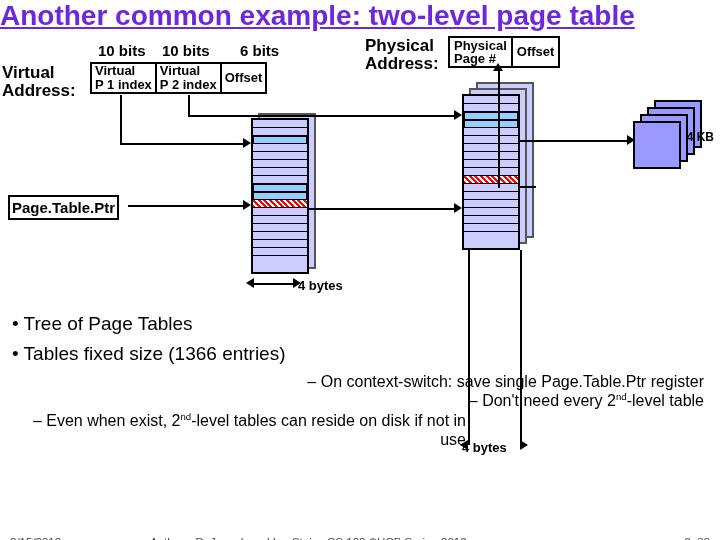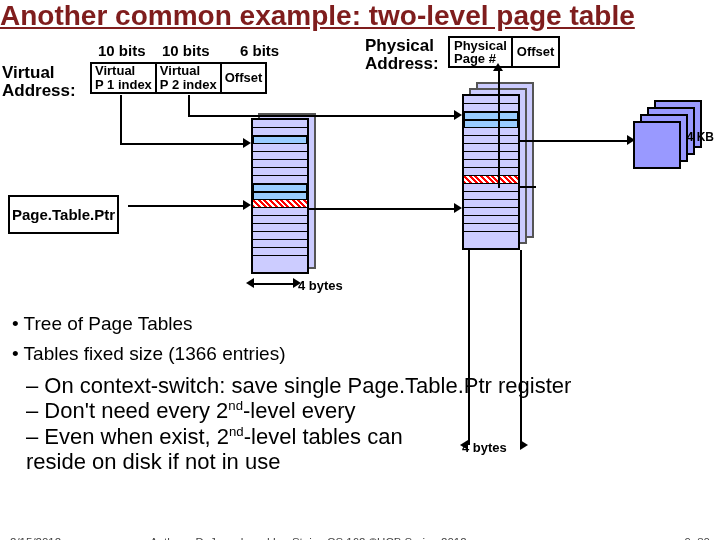--- a/index.html
+++ b/index.html
@@ -13,21 +13,21 @@
     font-size: 14px;
     color: #000;
   }
   .slide { position: relative; width: 720px; height: 540px; }
 
   .title {
     position: absolute;
     top: 0; left: 0;
     font-size: 28px;
     font-weight: bold;
-    color: #7f1d1d;
+    color: #6d28d9;
     text-decoration: underline;
     white-space: nowrap;
   }
 
   .abs { position: absolute; }
   .b { font-weight: bold; }
 
   
   .va-tbl {
     border-collapse: collapse;
@@ -50,21 +50,21 @@
     padding: 1px 4px;
     font-size: 13px;
     font-weight: bold;
     text-align: left;
     line-height: 14px;
   }
 
   
   .ptp {
     border: 2px solid #000;
-    padding: 9px 2px;
+    padding: 2px 2px;
     font-size: 15px;
     font-weight: bold;
     display: inline-block;
   }
 
   
   .pt {
     position: absolute;
     width: 54px;
     border: 2px solid #000;
@@ -84,21 +84,21 @@
     position: absolute;
     width: 44px;
     border: 2px solid #000;
     background: #9999ff;
     height: 44px;
   }
 
   
   .bullets { position:absolute; left:4px; top:305px; width:700px; font-size:19px; line-height:1.15; }
   .bullets .l1 { margin:8px; }
-  .bullets .l2 { margin:0 0 0 22px; font-size:22px; }
+  .bullets .l2 { margin:0 0 0 22px; font-size:16px;text-align:right; }
   sup { font-size:0.6em; }
 
   .footer { position:absolute; bottom:4px; width:720px; font-size:11.5px; color:#444; }
   .footer .date { position:absolute; left:10px; }
   .footer .mid  { position:absolute; left:150px; }
   .footer .pg   { position:absolute; right:10px; }
 
   .arrow {
     position: absolute;
     background: #000;
@@ -253,21 +253,21 @@
 
 <div class="arrow v" style="left:468px; top:250px; height:195px;"></div>
 <div class="arrow v" style="left:520px; top:250px; height:195px;"></div>
 <div class="arrow-head-l" style="left:460px; top:440px;"></div>
 <div class="arrow-head-r" style="left:520px; top:440px;"></div>
 
 <div class="bullets">
   <p class="l1">• <span>Tree of Page Tables</span></p>
   <p class="l1">• <span>Tables fixed size (1366 entries)</span></p>
   <p class="l2">– <span>On context-switch: save single Page.Table.Ptr register</span></p>
-  <p class="l2">– <span>Don't need every 2</span><sup>nd</sup><span>-level every</span></p>
+  <p class="l2">– <span>Don't need every 2</span><sup>nd</sup><span>-level table</span></p>
   <p class="l2" style="max-width:440px;">– <span>Even when exist, 2</span><sup>nd</sup><span>-level tables can reside on disk if not in use</span></p>
 </div>
 
 <div class="footer">
   <span class="date">2/15/2012</span>
   <span class="mid">Anthony D. Joseph and Ion Stoica CS 162 ©UCB Spring 2012</span>
   <span class="pg">9. 30</span>
 </div>
 
 </div>

